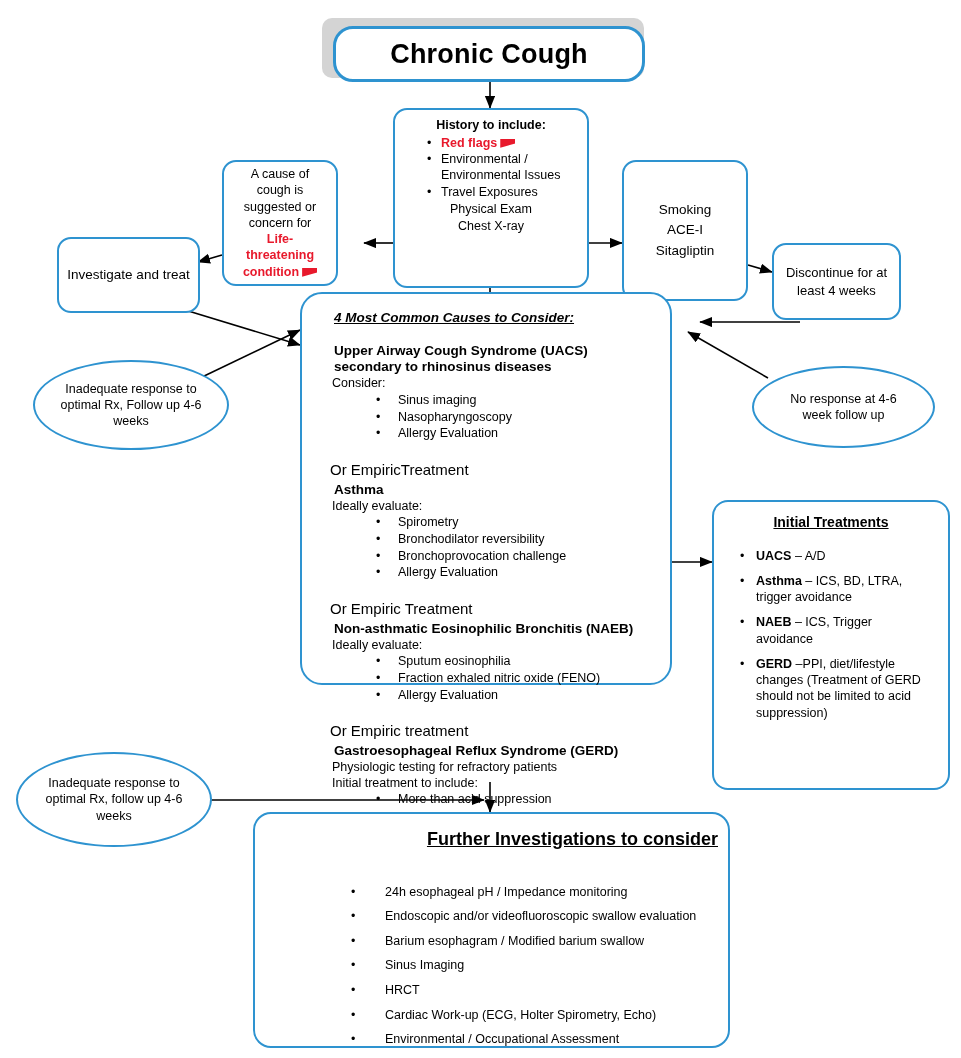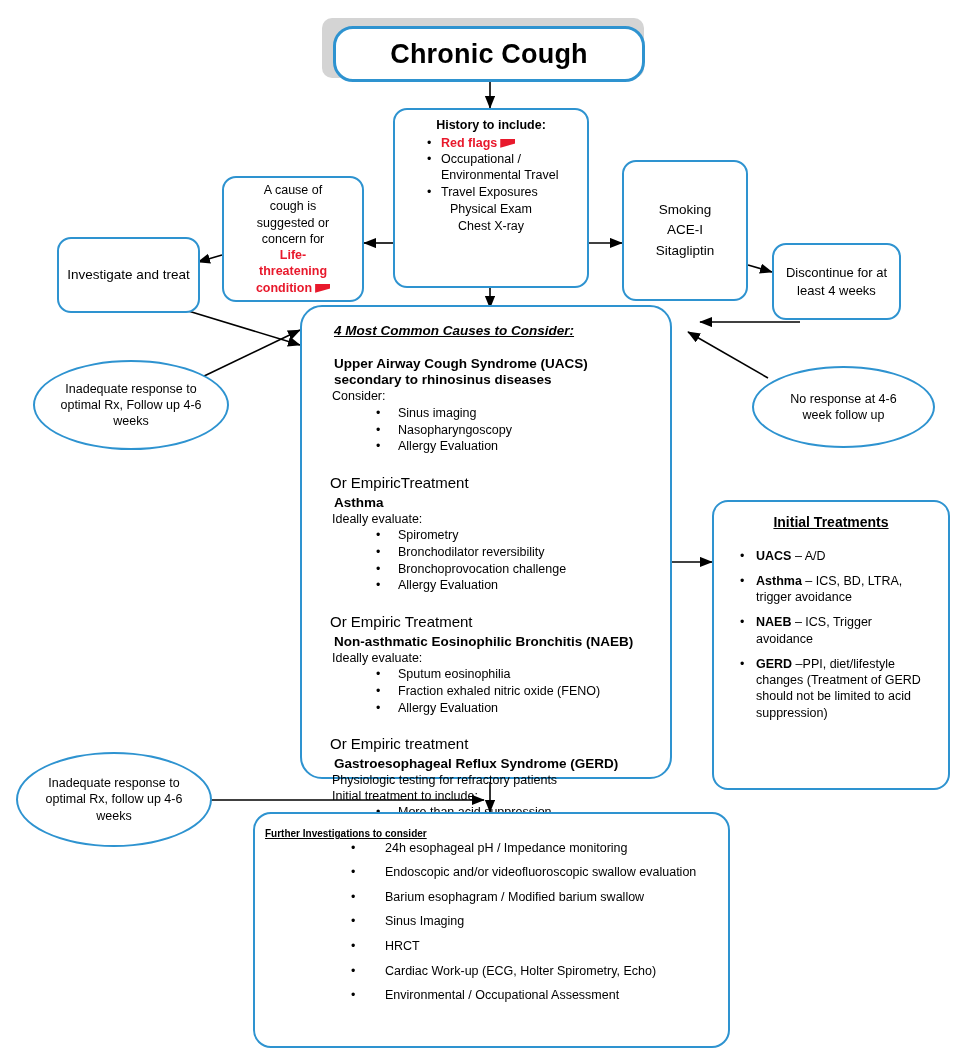--- a/index.html
+++ b/index.html
@@ -186,24 +186,24 @@
     align-items: flex-start;
     justify-content: flex-start;
     padding: 14px 10px;
     text-align: left;
     font-size: 12.5px;
     border-radius: 18px;
   }
   #further .f-title {
     font-weight: bold;
     text-decoration: underline;
-    font-size: 10px;
+    font-size: 18px;
     width: 100%;
-    text-align: left;
-    margin-bottom: 0;
+    text-align: right;
+    margin-bottom: 34px;
   }
   #further ul {
     margin: 0;
     padding-left: 120px;
     list-style: none;
   }
   #further ul li {
     position: relative;
     margin-bottom: 9px;
   }
@@ -271,28 +271,28 @@
     <line x1="210" y1="800" x2="484" y2="800" stroke="#000" stroke-width="1.6" marker-end="url(#ah)"></line>
   </svg>
 
   <div class="title-shadow" style="left:322px; top:18px; width:322px; height:60px;"></div>
   <div id="title-box" style="left:333px; top:26px; width:312px; height:56px;">Chronic Cough</div>
 
   <div class="node" id="history" style="left:393px; top:108px; width:196px; height:180px;">
     <div class="hdr">History to include:</div>
     <ul>
       <li><span class="red">Red flags</span><span class="flag"></span></li>
-      <li>Occupational / Environmental Travel</li>
+      <li>Environmental / Environmental Issues</li>
       <li>Travel Exposures</li>
     </ul>
     <div class="plain">Physical Exam</div>
     <div class="plain">Chest X-ray</div>
   </div>
 
-  <div class="node" id="cause-suggest" style="left:222px; top:160px; width:142px; height:126px;margin-top:16px;">
+  <div class="node" id="cause-suggest" style="left:222px; top:160px; width:116px; height:126px;">
     <div>A cause of</div>
     <div>cough is</div>
     <div>suggested or</div>
     <div>concern for</div>
     <div class="red">Life-</div>
     <div class="red">threatening</div>
     <div><span class="red">condition</span><span class="flag"></span></div>
   </div>
 
   <div class="node" id="smoking" style="left:622px; top:160px; width:126px; height:141px;">
@@ -304,21 +304,21 @@
   <div class="node" id="investigate" style="left:57px; top:237px; width:143px; height:76px;">Investigate and treat</div>
 
   <div class="node" id="discontinue" style="left:772px; top:243px; width:129px; height:77px; padding:0 10px;">Discontinue for at least 4 weeks</div>
 
   <div class="ellipse" style="left:33px; top:360px; width:196px; height:90px; padding:0 22px;">Inadequate response to optimal Rx, Follow up 4-6 weeks</div>
 
   <div class="ellipse" style="left:752px; top:366px; width:183px; height:82px; padding:0 24px;">No response at 4-6 week follow up</div>
 
   <div class="ellipse" style="left:16px; top:752px; width:196px; height:95px; padding:0 24px;">Inadequate response to optimal Rx, follow up 4-6 weeks</div>
 
-  <div class="node" id="causes" style="left:300px; top:305px; width:372px; height:474px;">
+  <div class="node" id="causes" style="left:300px; top:292px; width:372px; height:393px;">
     <div class="cause-title">4 Most Common Causes to Consider:</div>
 
     <div class="sec-head">Upper Airway Cough Syndrome (UACS) secondary to rhinosinus diseases</div>
     <div class="sub">Consider:</div>
     <ul>
       <li>Sinus imaging</li>
       <li>Nasopharyngoscopy</li>
       <li>Allergy Evaluation</li>
     </ul>
     <div class="or">Or EmpiricTreatment</div>

